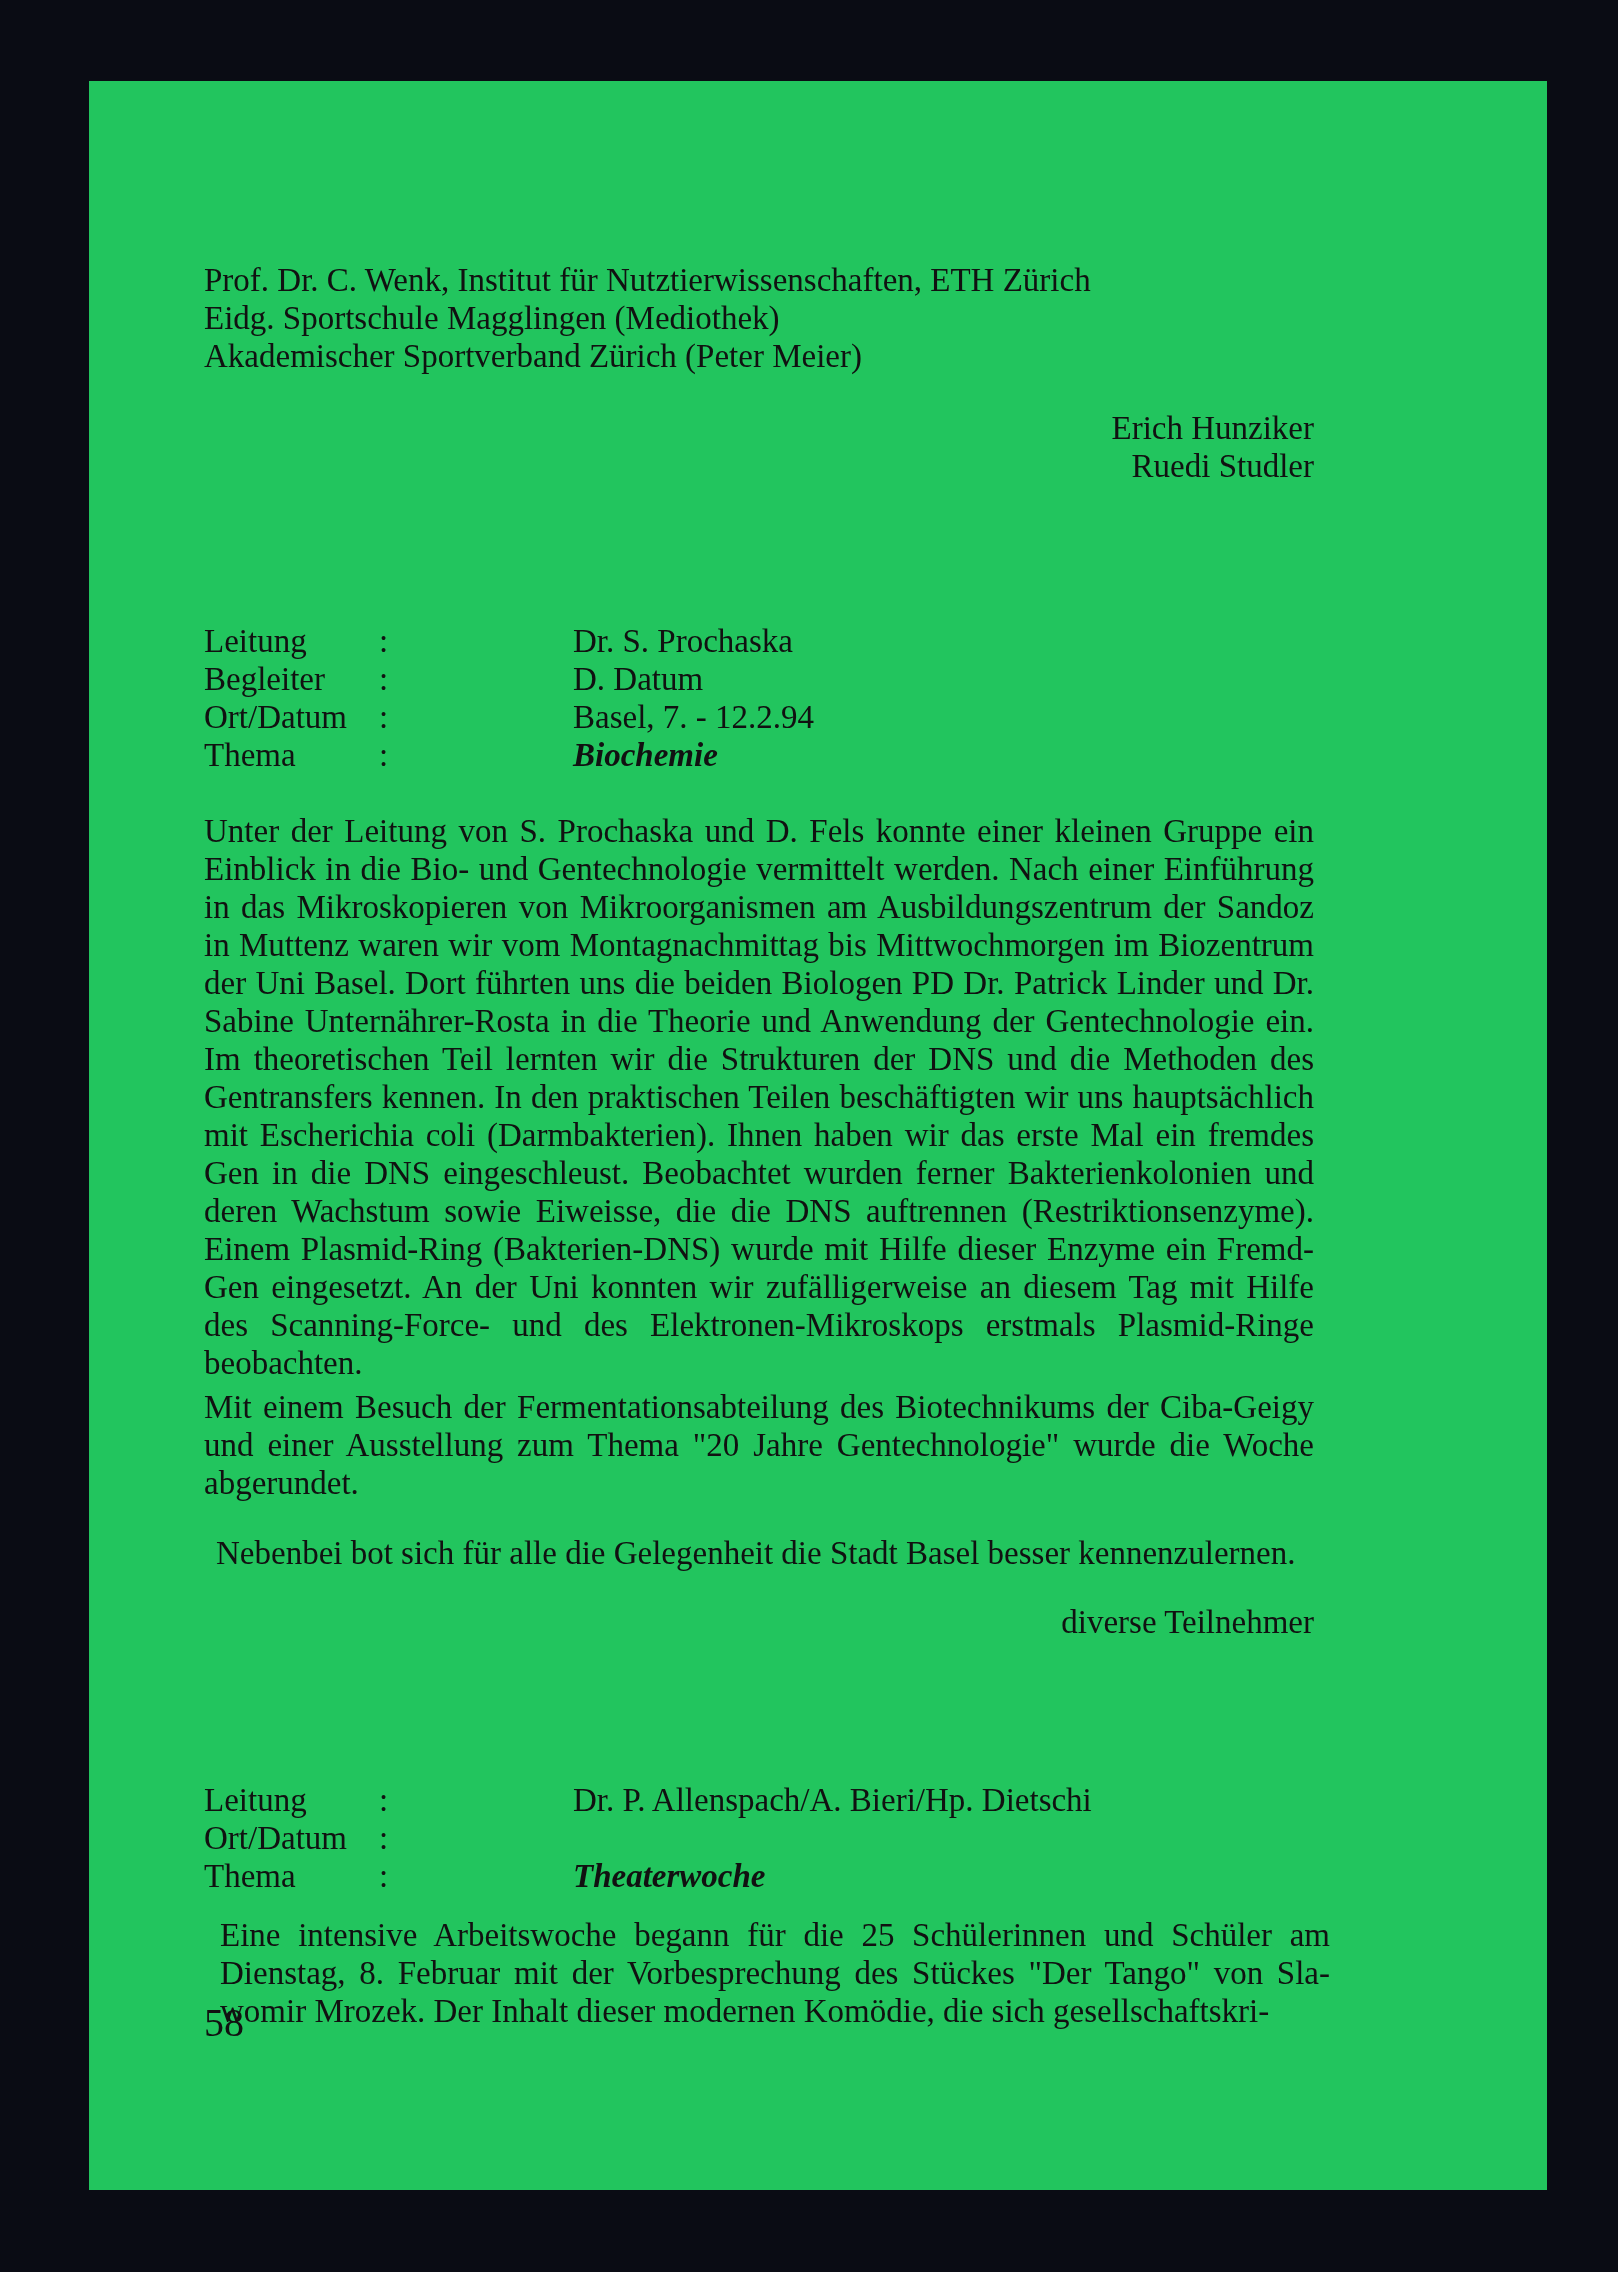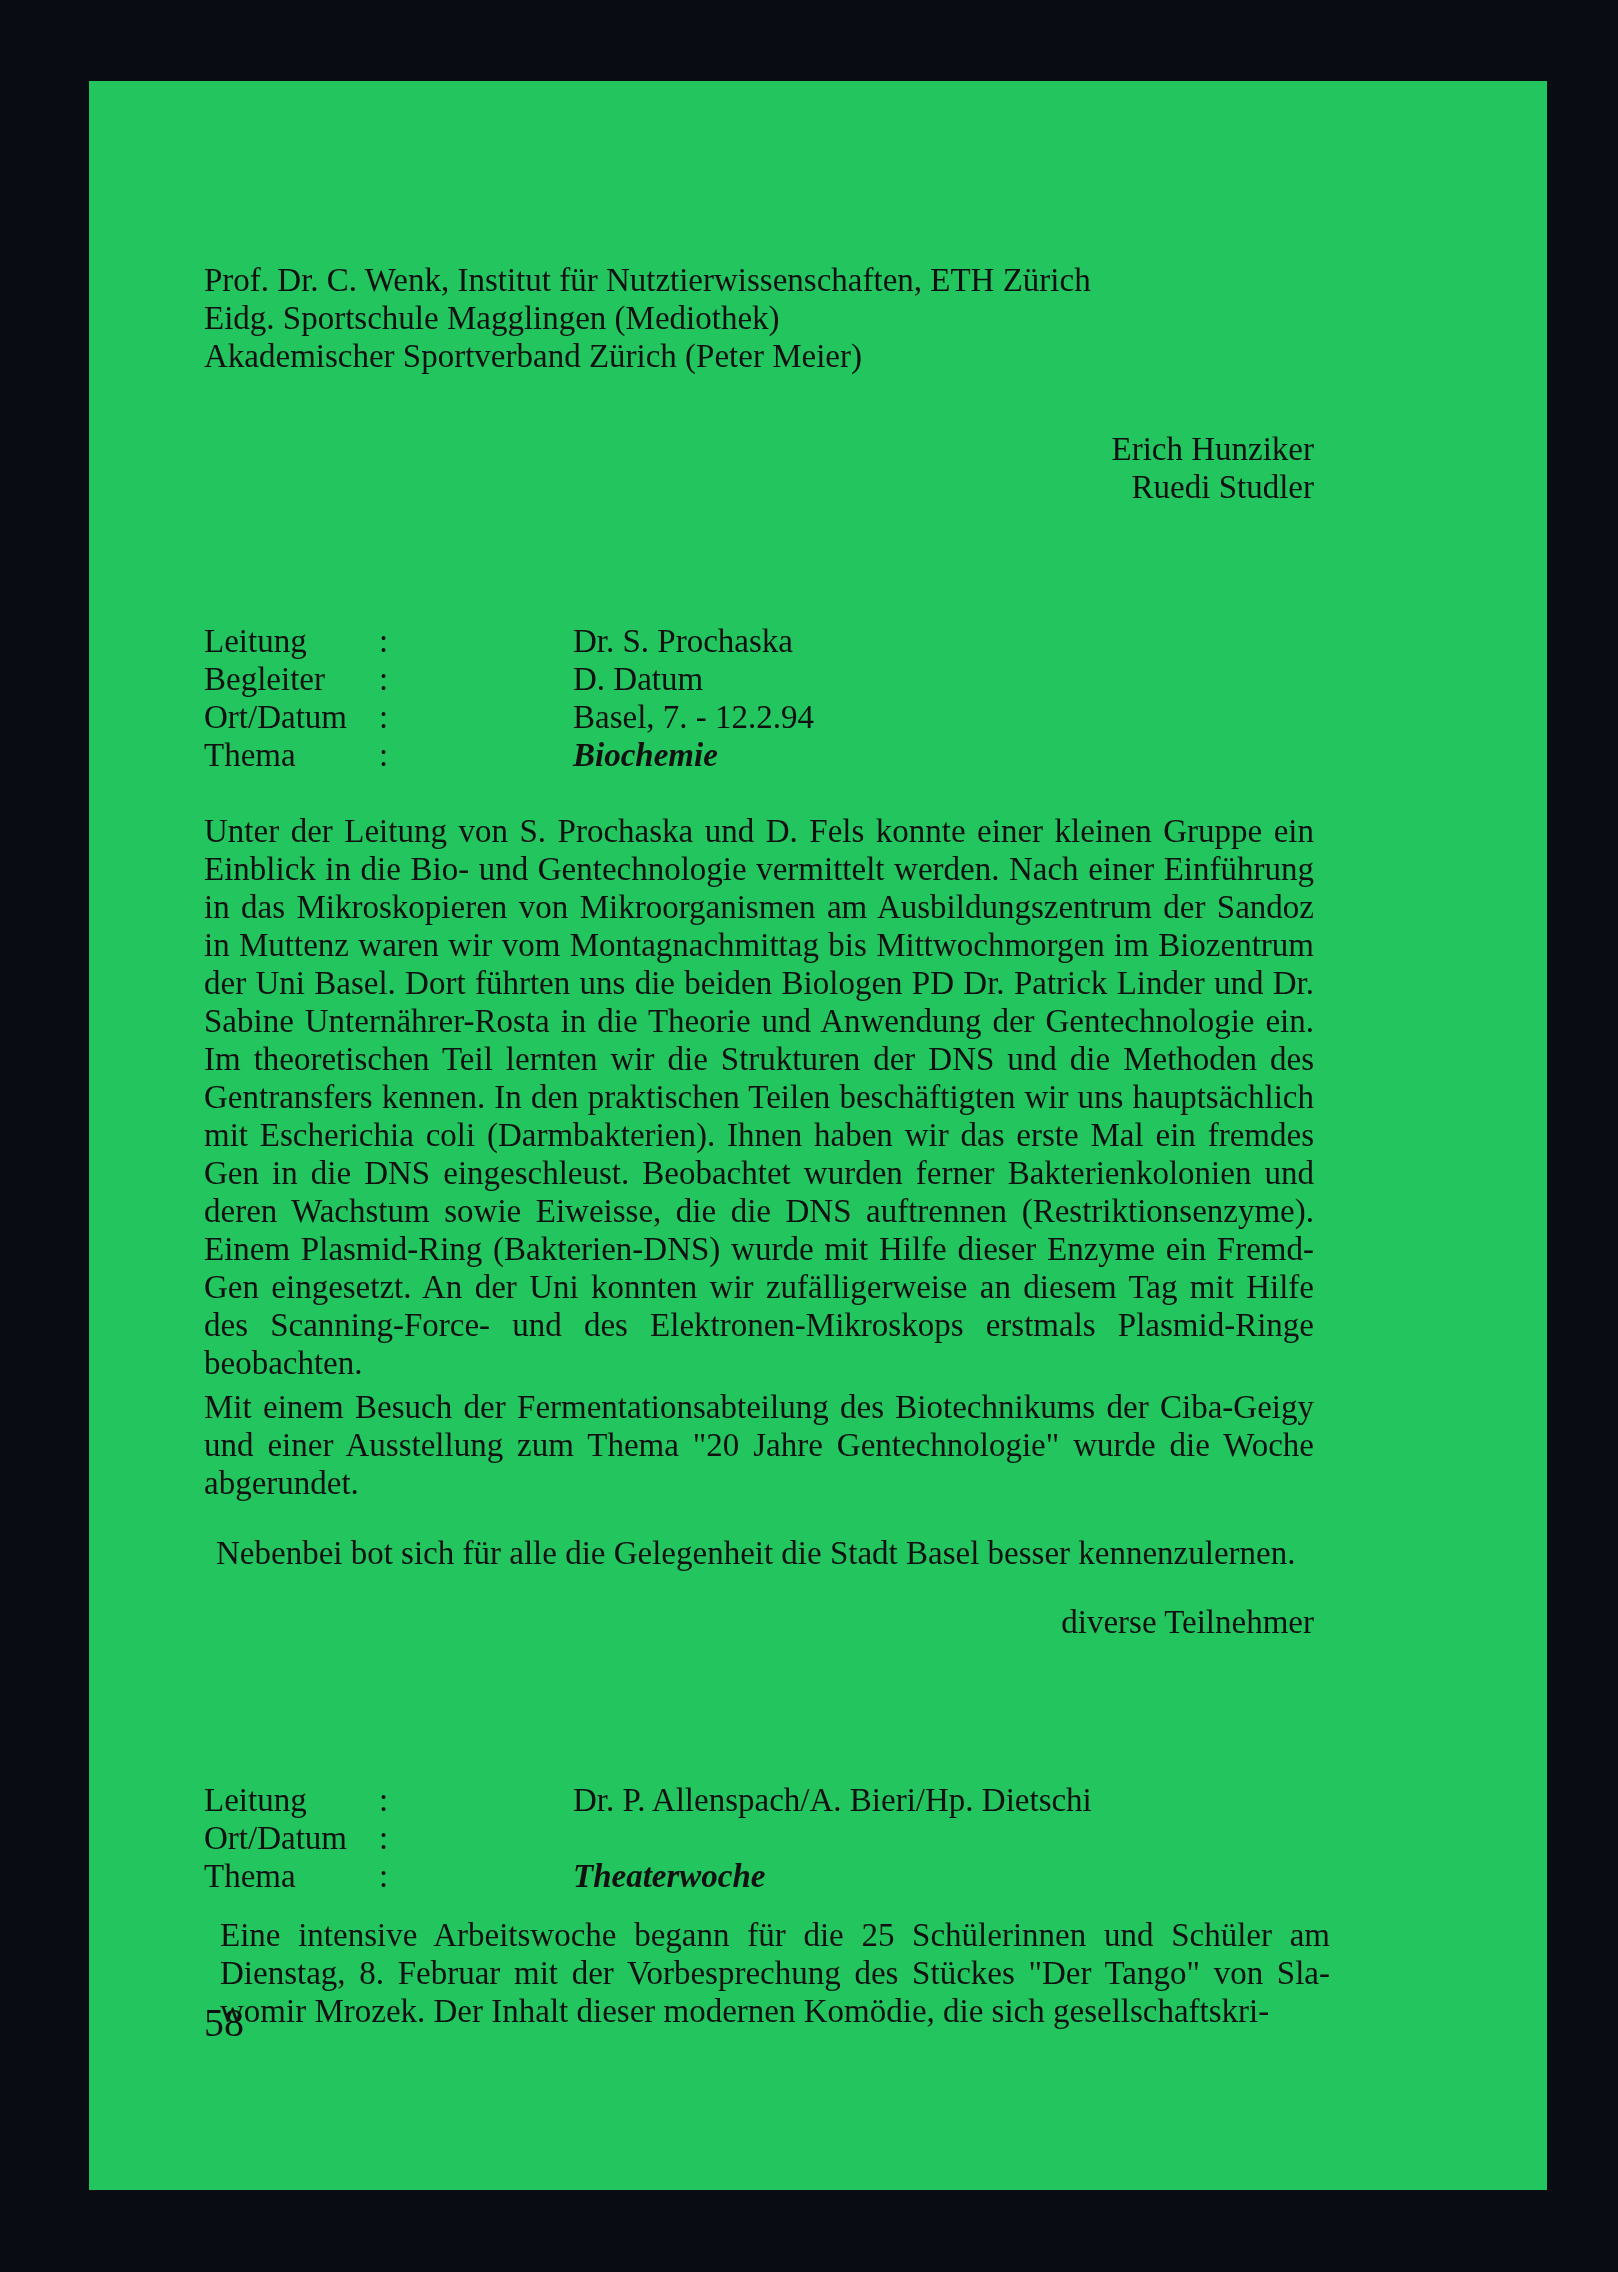--- a/index.html
+++ b/index.html
@@ -21,21 +21,21 @@
       position: absolute;
       left: 115px; top: 0;
       width: 1110px;
       font-size: 33px;
       line-height: 38px;
     }
     .addr { position: absolute; left: 0; top: 180px; width: 1110px; }
     .addr div { white-space: nowrap; }
     .sig { position: absolute; right: 0; text-align: right; }
     .sig div { white-space: nowrap; }
-    .sig1 { top: 328px; margin-top: 21px; }
+    .sig1 { top: 328px; }
     .meta { position: absolute; left: 0; width: 1110px; }
     .meta-row { position: relative; height: 38px; white-space: nowrap; }
     .meta-row .lbl { position: absolute; left: 0; }
     .meta-row .col { position: absolute; left: 175px; }
     .meta-row .val { position: absolute; left: 369px; }
     .meta-row .val.theme { font-style: italic; font-weight: bold; }
     .meta1 { top: 541px; }
     .meta2 { top: 1700px; }
     .para {
       position: absolute; left: 0; width: 1110px;

